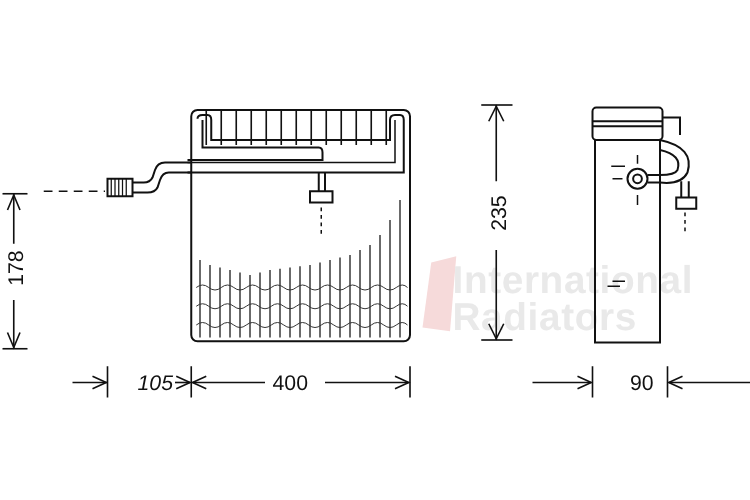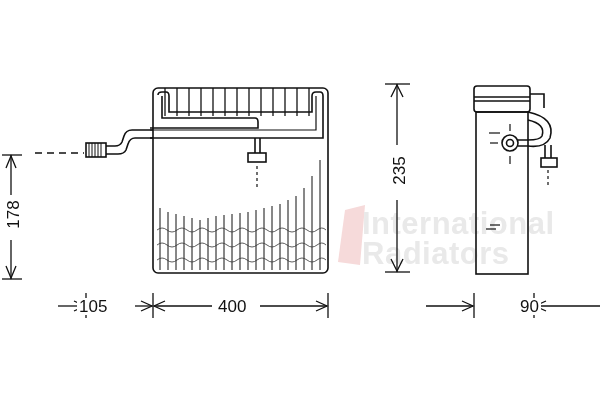--- a/index.html
+++ b/index.html
@@ -173,16 +173,16 @@
         <line x1="426" y1="306" x2="473" y2="306"></line>
         <path d="M462 301 L473 306 L462 311"></path>
         <line x1="535" y1="306" x2="600" y2="306"></line>
         <path d="M546 301 L535 306 L546 311"></path>
       </g>
     </g>
   </svg>
 
   <div class="dim-label vert" style="left:-6px; top:206px; width:34px; text-align:center;">178</div>
   <div class="dim-label vert" style="left:380px; top:162px; width:34px; text-align:center;">235</div>
-  <div class="dim-label" style="left:77px; top:298px;">105</div>
+  <div class="dim-label" style="left:108px; top:298px;font-style:italic;">105</div>
   <div class="dim-label" style="left:216px; top:298px;">400</div>
-  <div class="dim-label" style="left:518px; top:298px;text-align:right;">90</div>
+  <div class="dim-label" style="left:502px; top:298px;text-align:right;">90</div>
 </div>
 
 </body></html>

